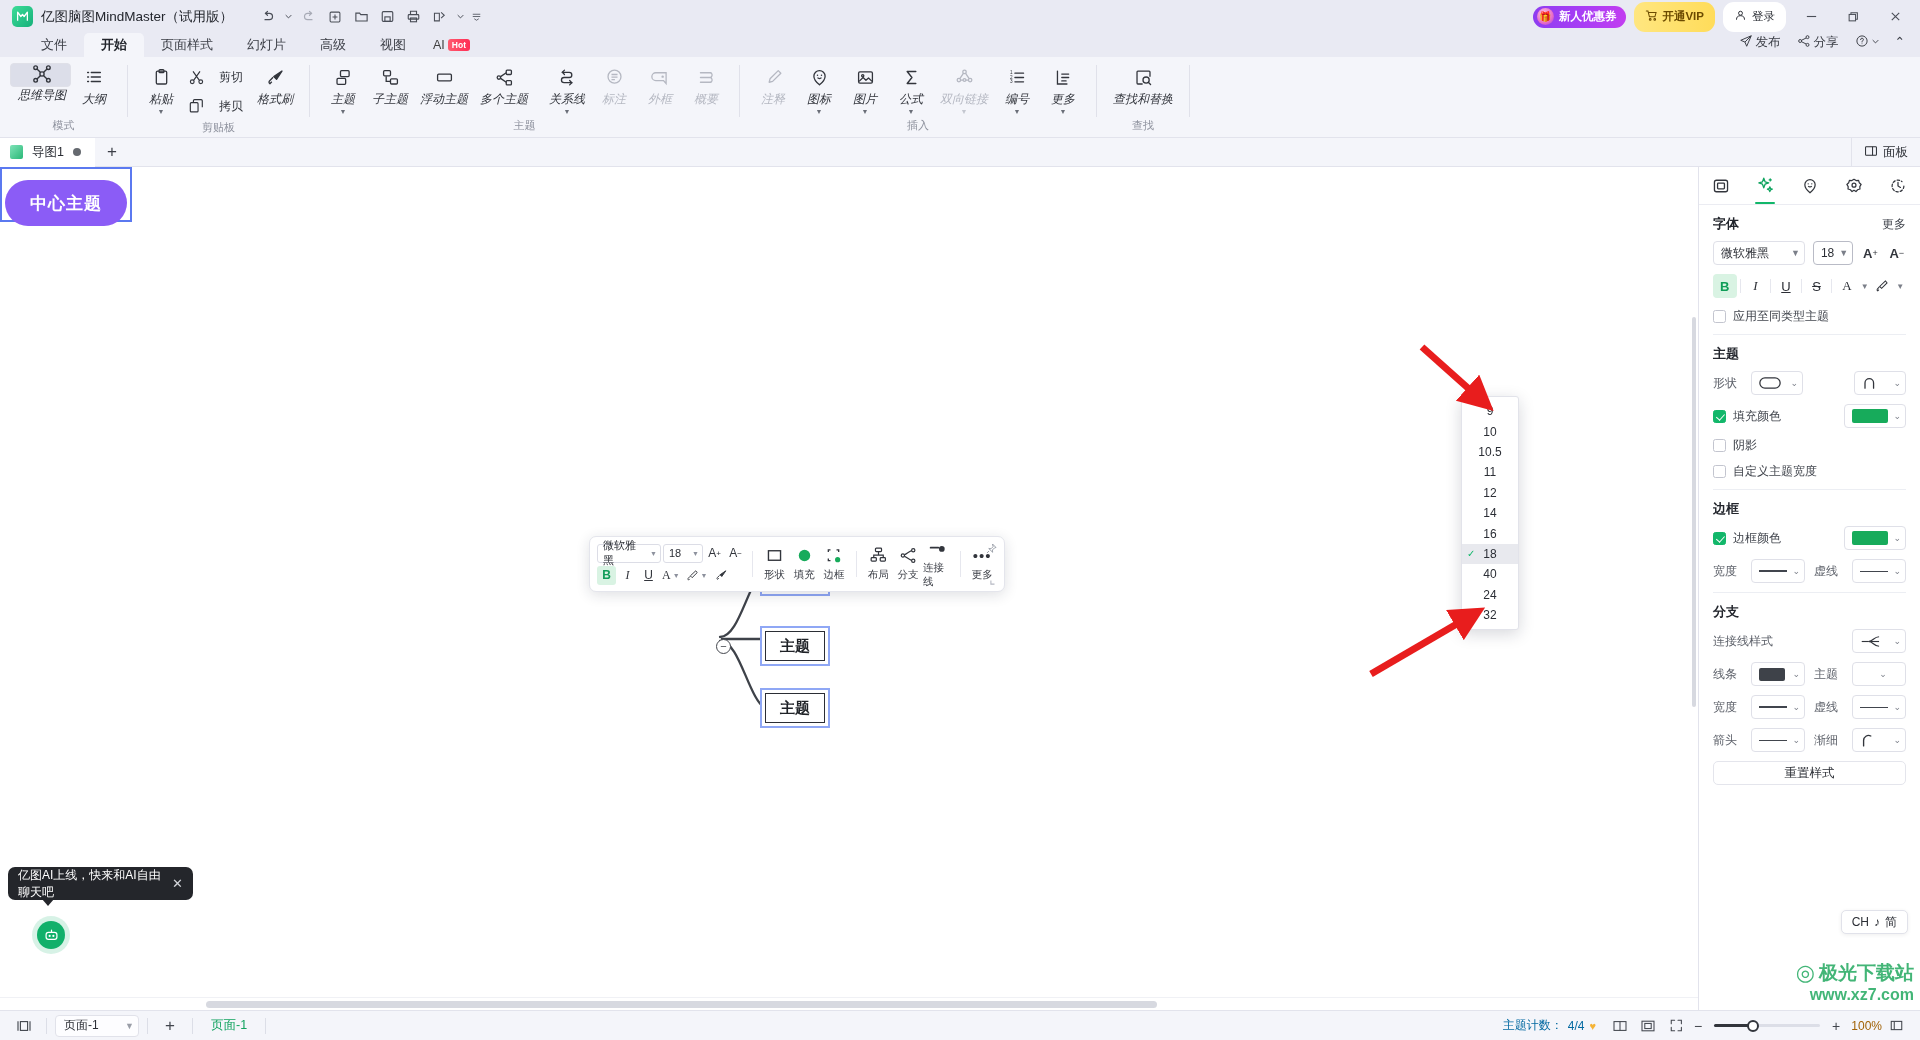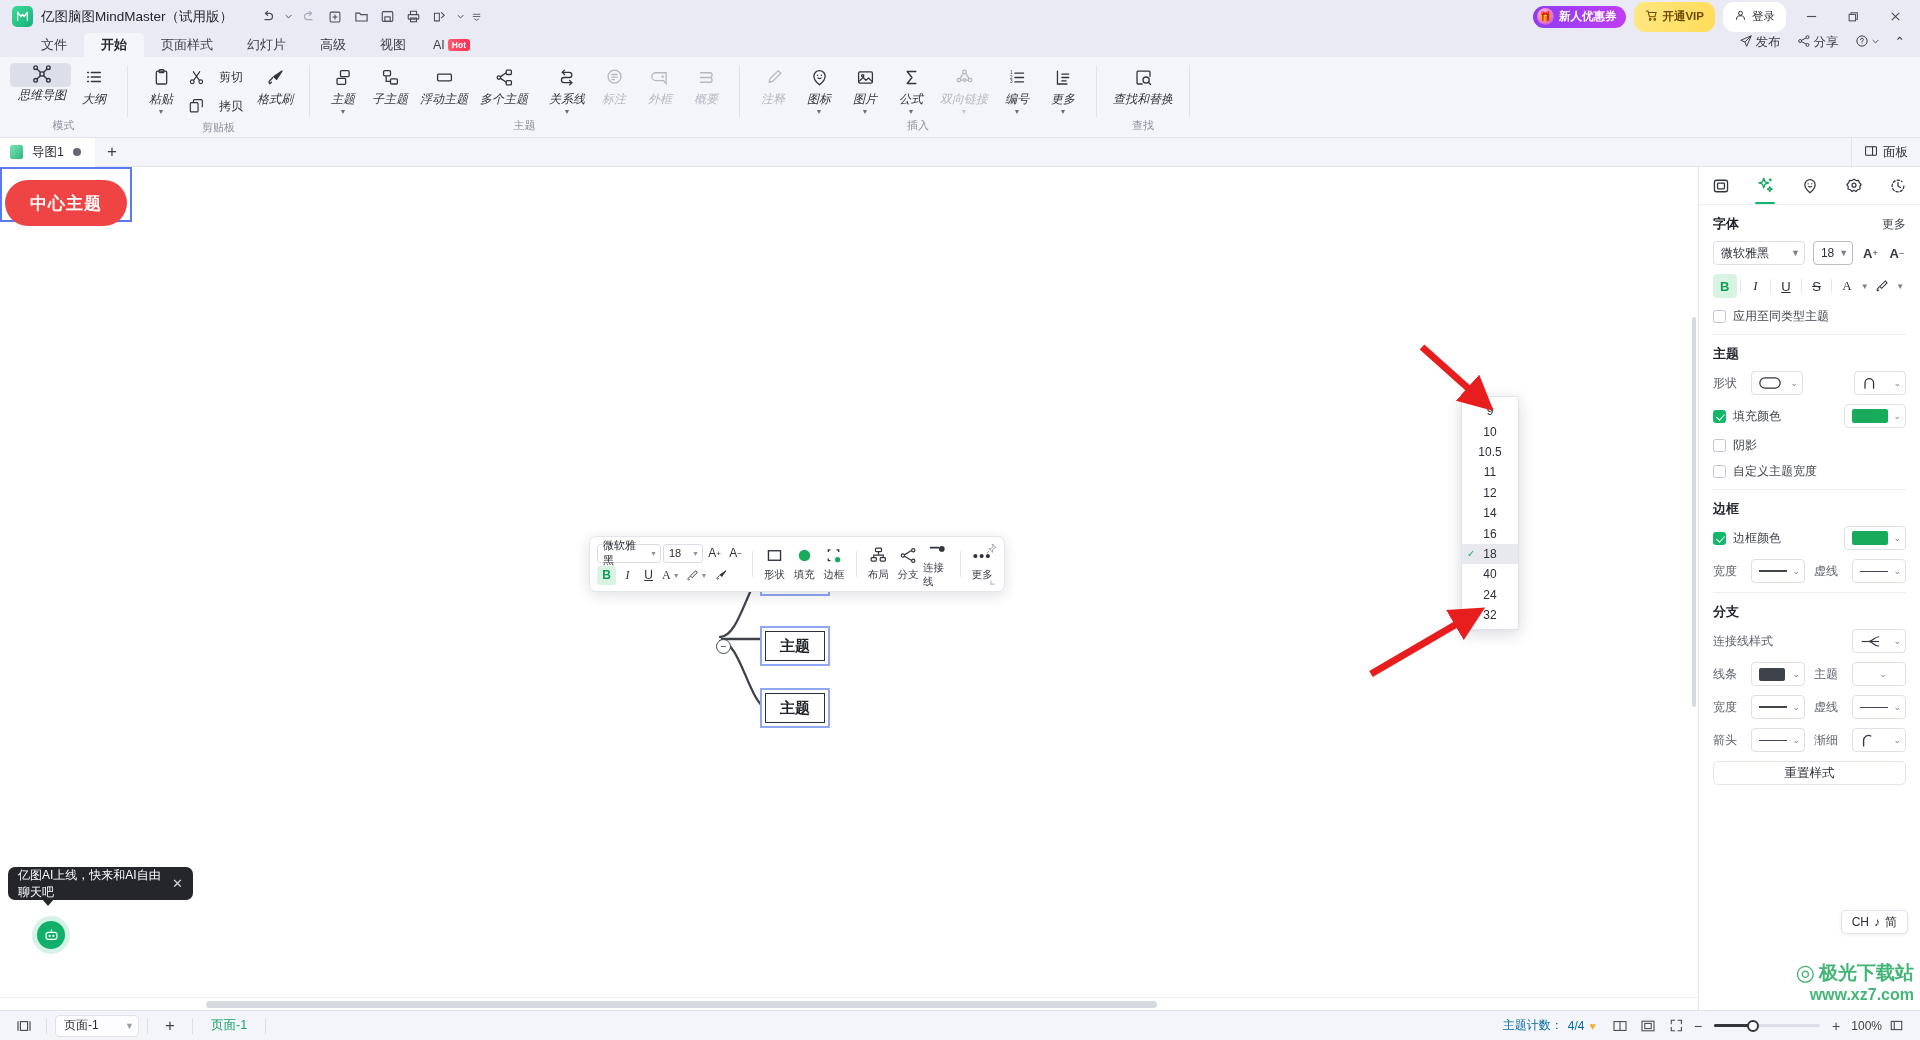--- a/index.html
+++ b/index.html
@@ -254,21 +254,21 @@
     display:flex;align-items:center;padding:0 4px 0 8px;font-size:12px;color:#2b2e35;cursor:pointer;
   }
   .pagesel .cv{margin-left:auto;font-size:9px;color:#9a9ea8;}
   .pagename{font-size:12.5px;color:#12a35f;padding:0 10px;cursor:pointer;}
   .sb-right{margin-left:auto;display:flex;align-items:center;gap:0px;}
   .counttxt{font-size:12px;color:#0369a1;margin-right:5px;}
   .heart{color:#f5b335;font-size:11px;margin-right:10px;}
   .zoomtrack{width:106px;height:3px;background:#dcdee7;border-radius:2px;position:relative;margin:0 8px;cursor:pointer;}
   .zoomtrack .fill{position:absolute;left:0;top:0;height:3px;width:40px;background:#32353c;border-radius:2px;}
   .zoomtrack .knob{position:absolute;left:33px;top:-4.5px;width:12px;height:12px;border-radius:50%;background:#fff;border:2.2px solid #32353c;}
-  .zpct{font-size:12px;color:#404040;width:38px;text-align:right;}
+  .zpct{font-size:12px;color:#a16207;width:38px;text-align:right;}
   .zsign{font-size:14px;color:#41454d;cursor:pointer;width:16px;text-align:center;}
 
   .ime{
     position:absolute;right:12px;bottom:76px;height:24px;padding:0 10px;border-radius:5px;
     background:#fff;border:1px solid #e1e2ea;display:flex;align-items:center;gap:5px;
     font-size:12px;color:#2b2e35;box-shadow:0 1px 4px rgba(0,0,0,.07);z-index:25;
   }
 
   .watermark{
     position:absolute;right:6px;bottom:6px;display:flex;flex-direction:column;align-items:flex-end;
@@ -724,21 +724,21 @@
 
     <div class="canvas">
 
       <svg width="260" height="260" style="position:absolute;left:700px;top:370px;">
         <path d="M20 100 C 40 100, 48 42, 66 32" fill="none" stroke="#3e4249" stroke-width="2.3" stroke-linecap="round"></path>
         <path d="M22 102 L 64 102" fill="none" stroke="#3e4249" stroke-width="2.3" stroke-linecap="round"></path>
         <path d="M20 104 C 40 104, 48 162, 66 172" fill="none" stroke="#3e4249" stroke-width="2.3" stroke-linecap="round"></path>
       </svg>
 
       <div class="center-node">
-        <div class="center-inner" style="background: #ef4444; margin-top: 17px;">中心主题</div>
+        <div class="center-inner" style="background: #8b5cf6; margin-top: 17px;">中心主题</div>
       </div>
 
       <div class="collapse-btn">−</div>
 
       <div class="topic-node" style="left:760px;top:389px;">
         <div class="topic-inner">主题</div>
       </div>
       <div class="topic-node" style="left:760px;top:459px;">
         <div class="topic-inner">主题</div>
       </div>

